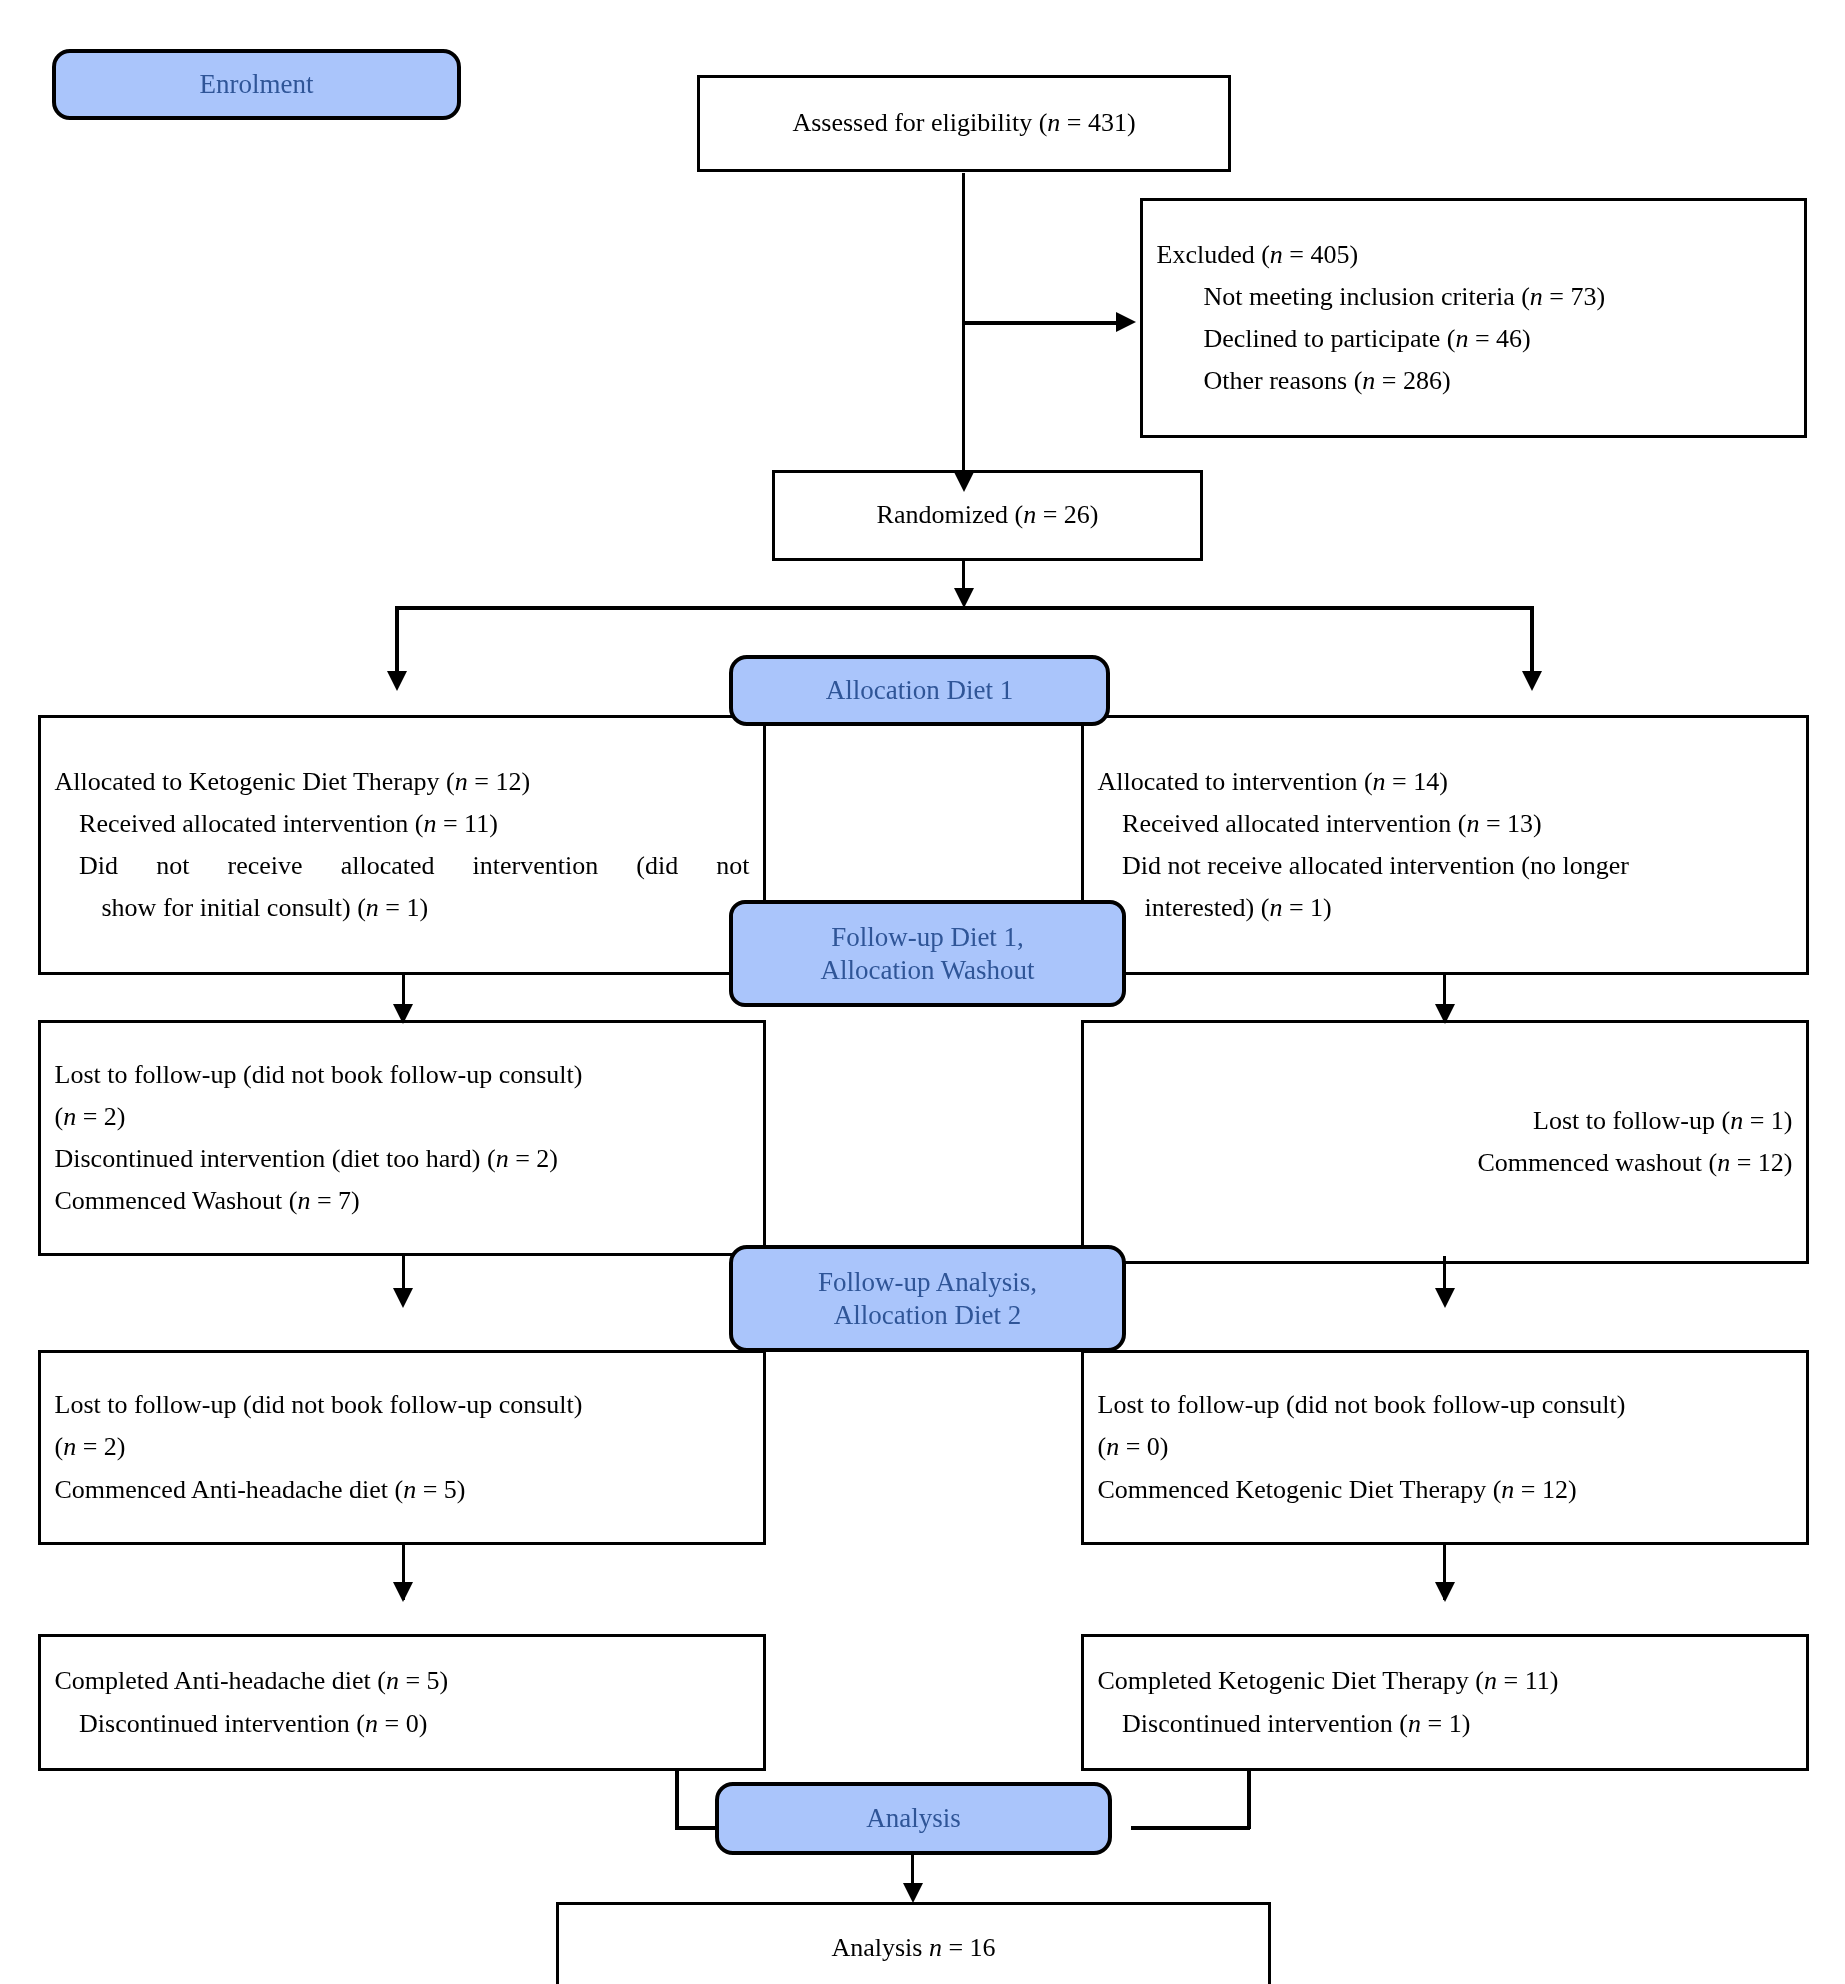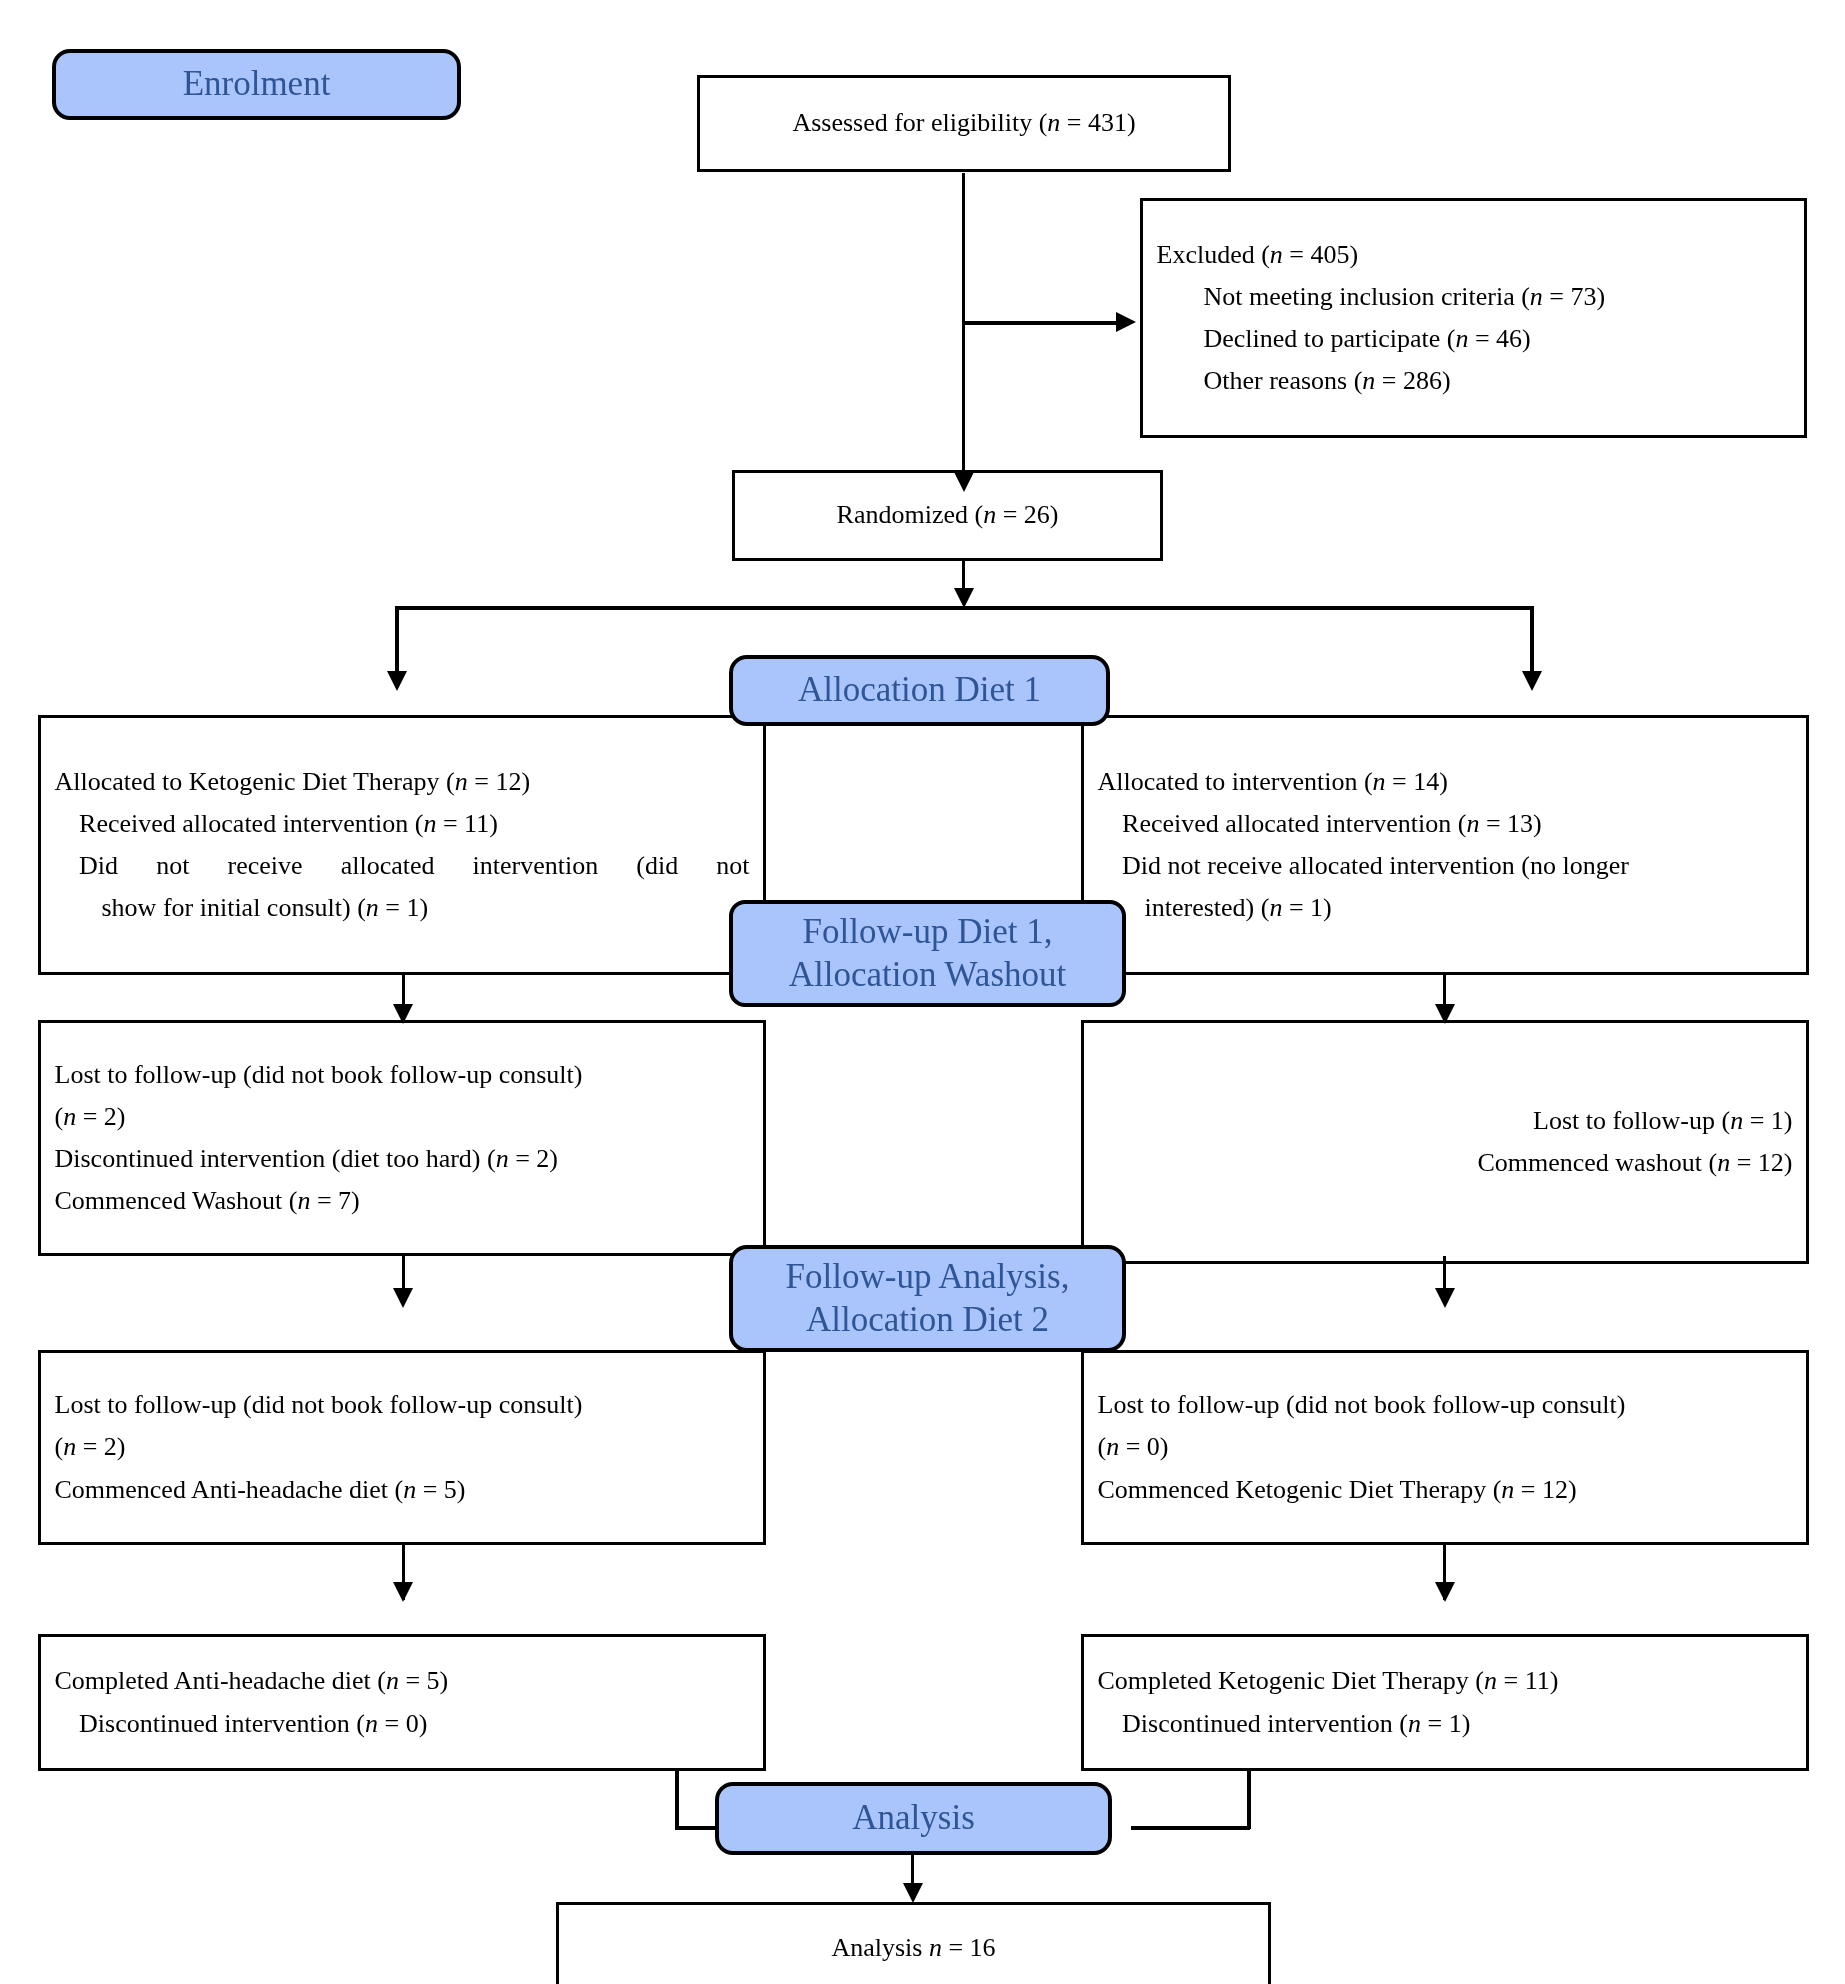--- a/index.html
+++ b/index.html
@@ -28,21 +28,21 @@
   .just-last{padding-left:47px;text-align:left;}
 
   
   .badge{
     position:absolute;
     box-sizing:border-box;
     border:4.4px solid #000;
     border-radius:18px;
     background:#aac5fb;
     color:#2f5597;
-    font-size:35px;
+    font-size:27px;
     line-height:1.22;
     display:flex;
     align-items:center;
     justify-content:center;
     text-align:center;
     z-index:40;
     padding:2.4px 4px;
   }
   .badge .bl{display:block;}
 
@@ -82,21 +82,21 @@
   <div class="hline" style="left:962px;top:321px;width:159px;height:3.6px;"></div>
   <div class="arrow-r" style="left:1116px;top:312px;"></div>
 
   <div class="box" style="left:1140px;top:198px;width:667px;height:240px;">
     <span class="ln">Excluded (<span class="n">n</span> = 405)</span>
     <span class="ln indent2">Not meeting inclusion criteria (<span class="n">n</span> = 73)</span>
     <span class="ln indent2">Declined to participate (<span class="n">n</span> = 46)</span>
     <span class="ln indent2">Other reasons (<span class="n">n</span> = 286)</span>
   </div>
 
-  <div class="box center" style="left:732px;top:470px;width:431px;height:91px;">
+  <div class="box center" style="left:772px;top:470px;width:431px;height:91px;">
     <span class="ln">Randomized (<span class="n">n</span> = 26)</span>
   </div>
 
   <div class="vline" style="left:962px;top:561px;width:3.2px;height:33px;"></div>
   <div class="arrow-d" style="left:954px;top:588px;"></div>
   <div class="hline" style="left:395px;top:606px;width:1139px;height:3.6px;"></div>
   <div class="vline" style="left:395px;top:606px;width:3.6px;height:75px;"></div>
   <div class="arrow-d" style="left:387px;top:671px;"></div>
   <div class="vline" style="left:1530px;top:606px;width:3.6px;height:75px;"></div>
   <div class="arrow-d" style="left:1522px;top:671px;"></div>

